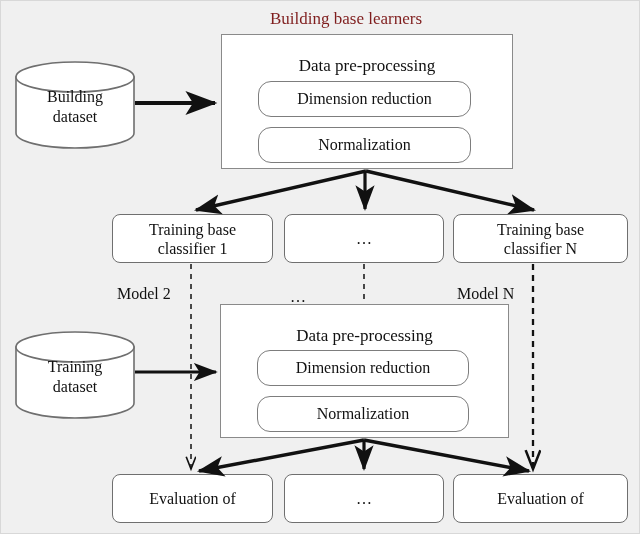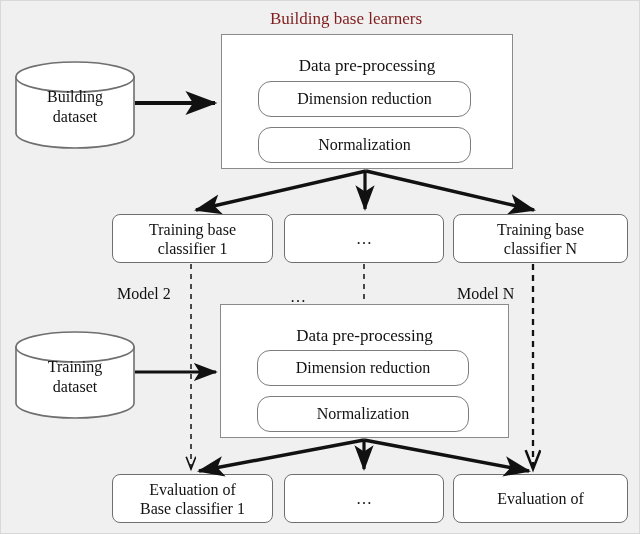--- a/index.html
+++ b/index.html
@@ -161,21 +161,20 @@
     <div class="inner-box" style="left:36px; top:45px; width:212px; height:36px;">
       <span>Dimension reduction</span>
     </div>
     <div class="inner-box" style="left:36px; top:91px; width:212px; height:36px;">
       <span>Normalization</span>
     </div>
   </div>
 
   <div class="rbox" style="left:111px; top:473px; width:161px; height:49px;">
     <span>Evaluation of</span>
-    <span>Base classifier 1</span>
   </div>
   <div class="rbox" style="left:283px; top:473px; width:160px; height:49px;">
     <span>…</span>
   </div>
   <div class="rbox" style="left:452px; top:473px; width:175px; height:49px;">
     <span>Evaluation of</span>
   </div>
 
   <svg class="svg-layer">
     <defs>

